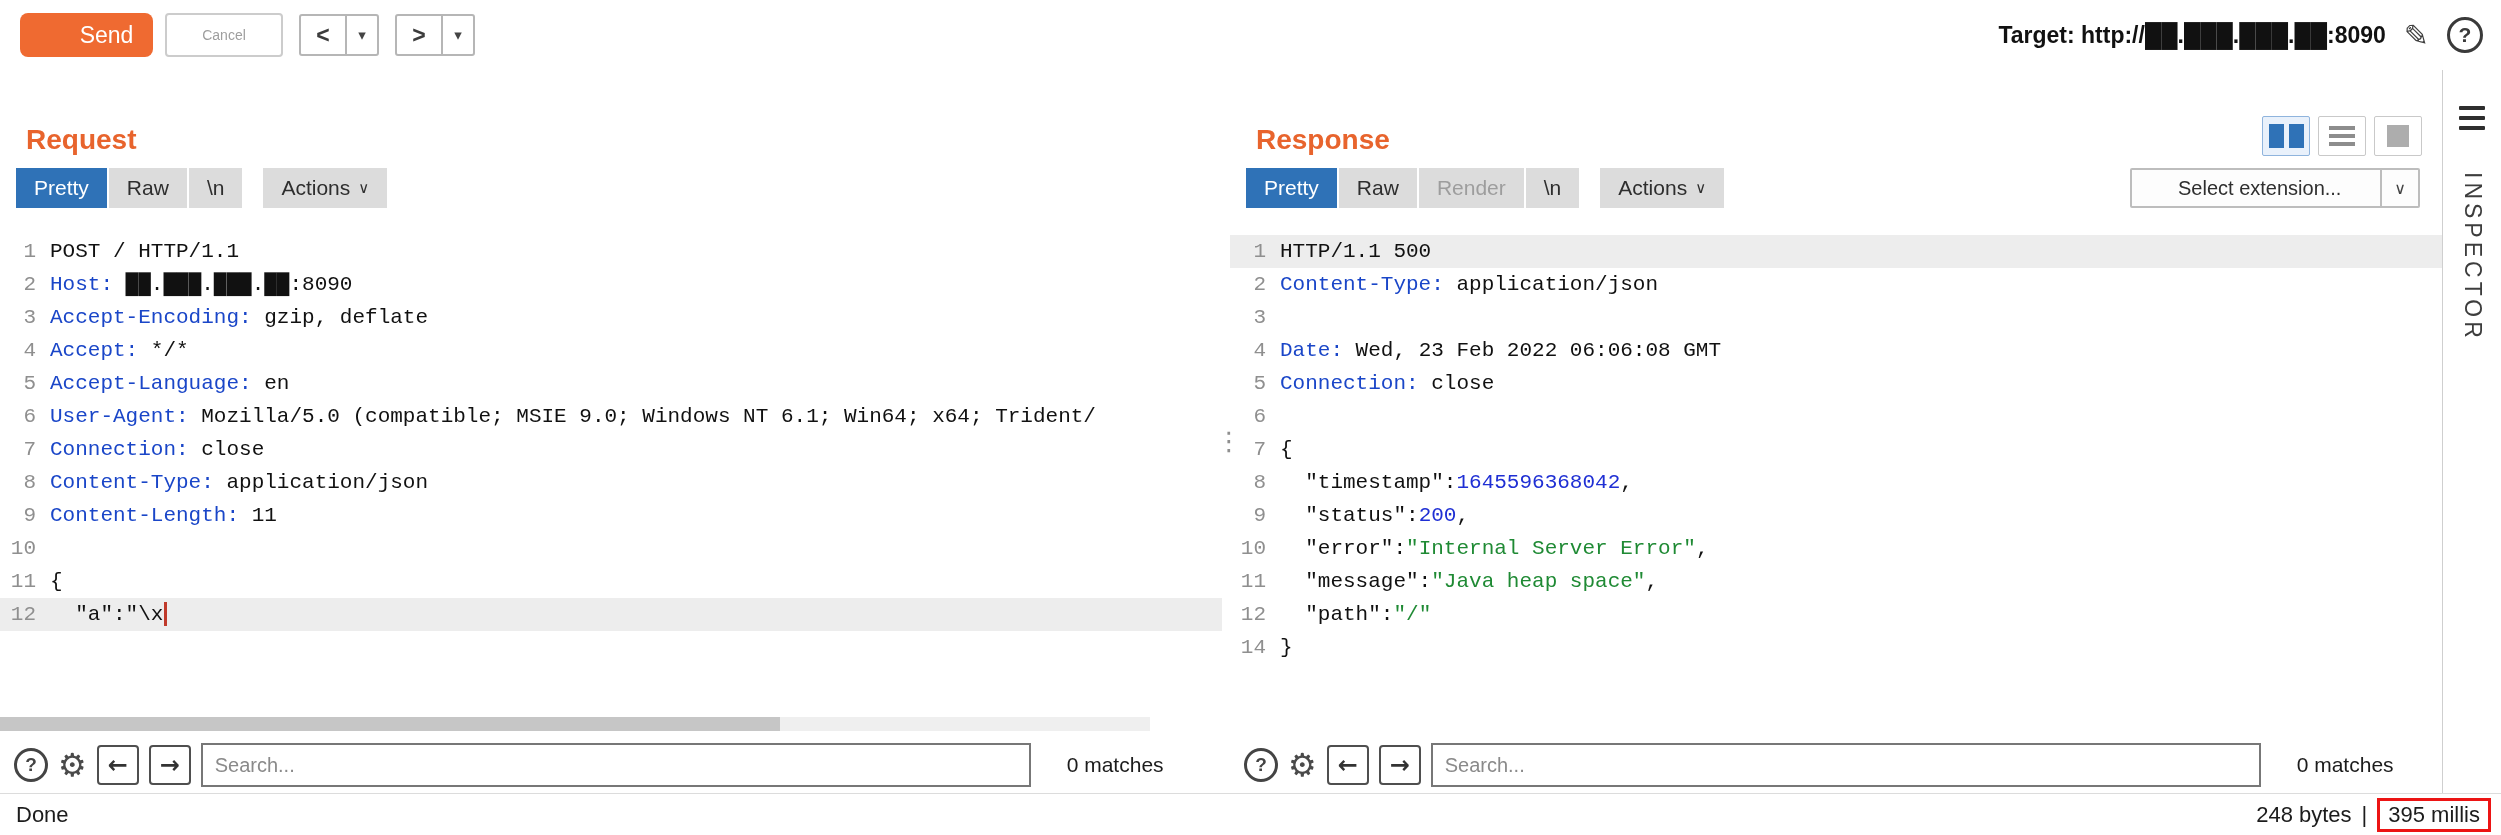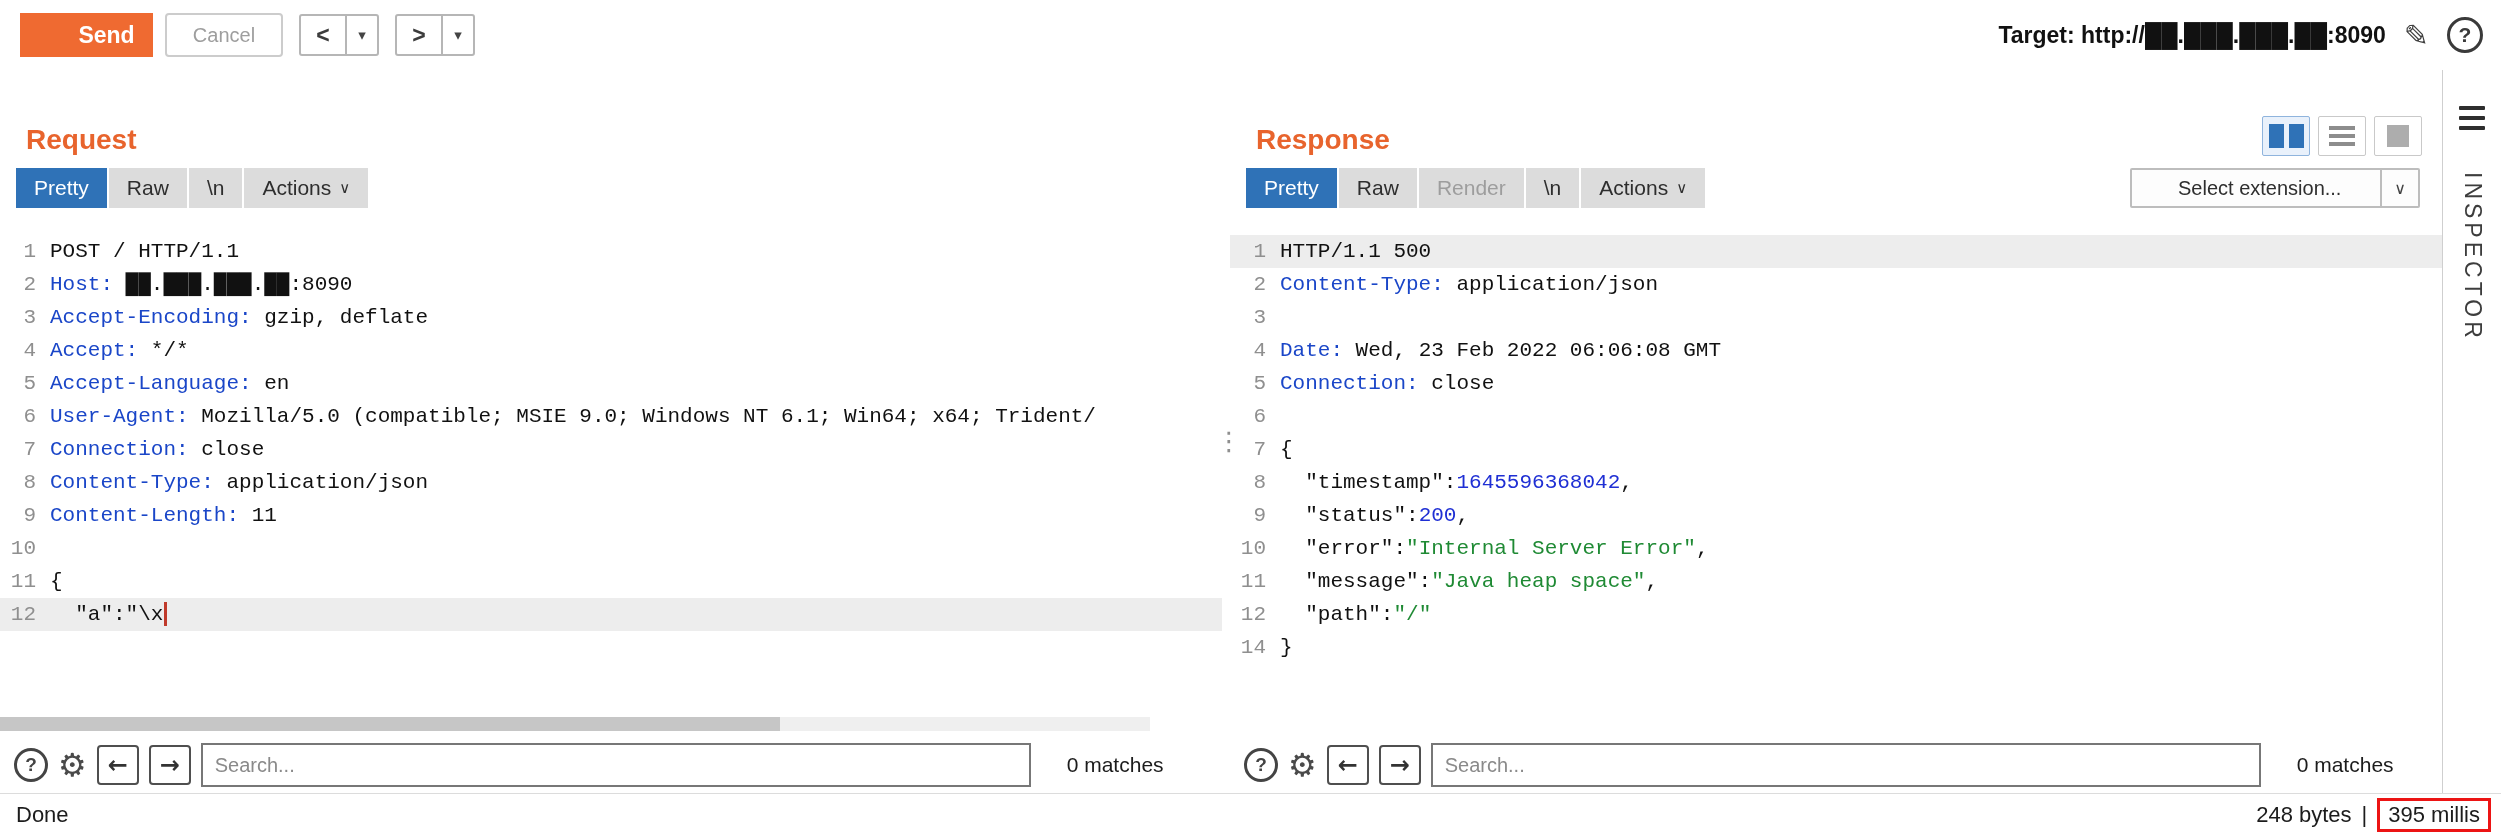--- a/index.html
+++ b/index.html
@@ -2,22 +2,22 @@
 <html style="--accent: #e8642d; --send: #ef6a31; --tabblue: #2f72b7; --hn: #1a46c8; --num: #1f2fd4; --str: #1f8a34; --red: #ec1414;"><head>
 <meta charset="utf-8">
 <style>
   *{margin:0;padding:0;box-sizing:border-box;}
   html,body{width:2501px;height:835px;overflow:hidden;}
   body{font-family:"Liberation Sans","DejaVu Sans",sans-serif;background:#ffffff;color:#1a1a1a;}
   .app{width:2501px;height:835px;display:flex;flex-direction:column;}
 
   
   .toolbar{flex:0 0 70px;display:flex;align-items:center;padding:0 18px 0 20px;gap:12px;}
-  .send-btn{width:133px;height:44px;background:var(--send,#ef6a31);color:#fff;font-weight:bold;font-size:23px;border:none;border-radius:0;font-family:inherit;cursor:pointer;padding-left:40px;}
-  .cancel-btn{width:118px;height:44px;background:#fff;color:#9e9e9e;font-size:20px;border:2px solid #cccccc;border-radius:4px;font-family:inherit;}
+  .send-btn{width:133px;height:44px;background:var(--send,#ef6a31);color:#fff;font-weight:normal;font-size:23px;border:none;border-radius:8px;font-family:inherit;cursor:pointer;padding-left:40px;}
+  .cancel-btn{width:118px;height:44px;background:#fff;color:#9e9e9e;font-size:14px;border:2px solid #cccccc;border-radius:4px;font-family:inherit;}
   .split-btn{display:inline-flex;height:42px;border:2px solid #b6b6b6;border-radius:3px;overflow:hidden;background:#fff;margin-left:4px;}
   .split-main{width:44px;display:flex;align-items:center;justify-content:center;font-size:23px;font-weight:bold;color:#3c3c3c;}
   .split-arrow{width:32px;display:flex;align-items:center;justify-content:center;border-left:2px solid #b6b6b6;color:#444;font-size:15px;font-family:"DejaVu Sans",sans-serif;}
   .toolbar-right{margin-left:auto;display:flex;align-items:center;gap:18px;}
   .target-text{font-size:23px;font-weight:bold;color:#111;white-space:nowrap;}
   .pencil-icon{font-size:30px;color:#3f3f3f;font-family:"DejaVu Sans",sans-serif;}
   .help-circle{width:36px;height:36px;border:3px solid #3a3a3a;border-radius:50%;display:flex;align-items:center;justify-content:center;font-size:21px;font-weight:bold;color:#3a3a3a;flex:0 0 auto;}
 
   
   .main{flex:1;display:flex;min-height:0;}
@@ -34,21 +34,21 @@
   .vt-btn.active{background:#e9f1fb;border-color:#8fb4dd;}
   .col-rect{width:15px;height:24px;background:var(--tabblue,#2f72b7);}
   .rows-icon{display:flex;flex-direction:column;gap:4px;}
   .rows-icon span{width:26px;height:4px;background:#8d8d8d;display:block;}
   .square-icon{width:22px;height:22px;background:#adadad;}
 
   .tabs-row{flex:0 0 43px;display:flex;align-items:flex-start;padding:0 16px;}
   .tab{height:40px;padding:16px 18px;background:#dcdcdc;color:#2e2e2e;font-size:21px;display:flex;align-items:center;gap:8px;margin-right:2px;white-space:pre;}
   .tab.active{background:var(--tabblue,#2f72b7);color:#fff;}
   .tab.disabled{color:#9d9d9d;}
-  .tab.sep{margin-left:0;}
+  .tab.sep{margin-left:19px;}
   .tab-chev{font-size:15px;font-family:"DejaVu Sans",sans-serif;}
   .ext-combo{margin-left:auto;height:40px;border:2px solid #bdbdbd;display:flex;align-items:stretch;background:#fdfdfd;border-radius:2px;margin-right:6px;padding-left:32px;}
   .ext-text{padding:0 14px;font-size:20px;color:#2f2f2f;min-width:216px;display:flex;align-items:center;}
   .ext-arrow{width:38px;border-left:2px solid #bdbdbd;display:flex;align-items:center;justify-content:center;color:#444;font-size:16px;font-family:"DejaVu Sans",sans-serif;}
 
   
   .editor{flex:1;position:relative;overflow:hidden;padding-top:24px;font-family:"Liberation Mono","DejaVu Sans Mono",monospace;}
   .code-line{display:flex;height:33px;line-height:33px;font-size:21px;}
   .code-line.hl{background:#ededed;}
   .ln{flex:0 0 36px;text-align:right;color:#8f8f8f;}

